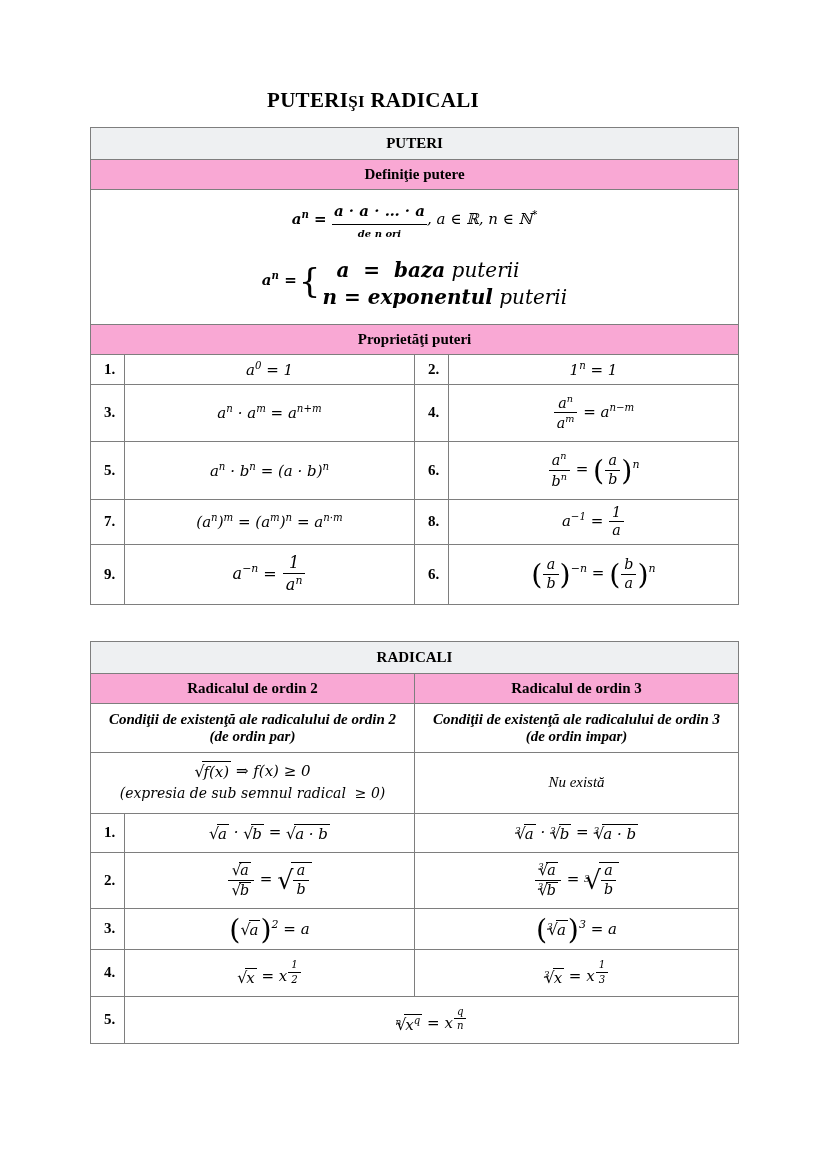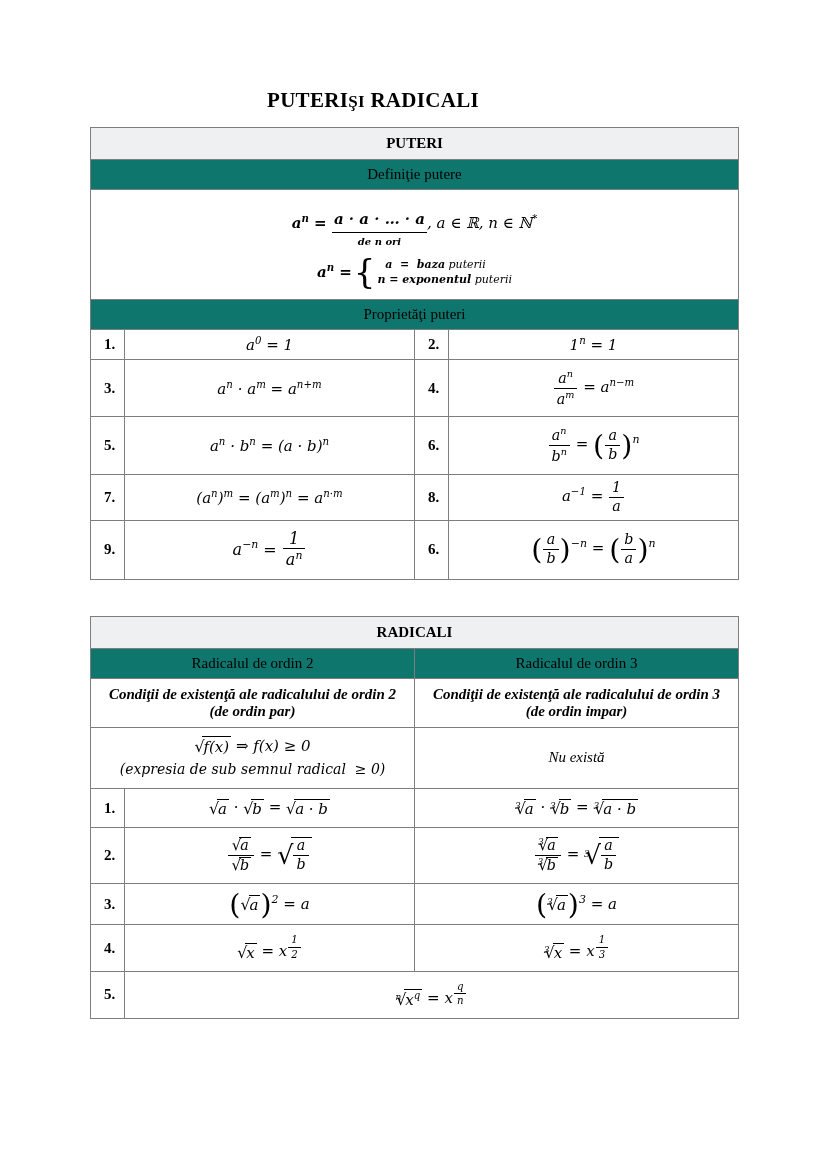--- a/index.html
+++ b/index.html
@@ -45,22 +45,22 @@
     text-align: center;
     font-size: 15px;
   }
   .hdr {
     background: #eef0f2;
     font-weight: bold;
     font-size: 16px;
     padding: 7px 4px !important;
   }
   .subhdr {
-    background: #0f766e;
-    font-weight: normal;
+    background: #f9a8d4;
+    font-weight: bold;
     font-size: 15.5px;
     padding: 6px 4px !important;
   }
   .num {
     width: 34px;
     font-weight: bold;
     font-size: 14px;
     text-align: left;
     padding-left: 8px !important;
   }
@@ -93,21 +93,20 @@
   }
   .underbrace {
     display: inline-block;
     text-align: center;
     vertical-align: middle;
   }
   .underbrace .top {
     border-bottom: 1px solid #000;
     padding: 0 2px 1px 2px;
     display: block;
-    margin-top: 8px;
   }
   .underbrace .bot {
     display: block;
     font-size: 10px;
     font-style: italic;
     font-weight: bold;
     margin-top: 1px;
   }
   .brace-row {
     display: inline-flex;
@@ -118,21 +117,22 @@
   .brace {
     font-size: 34px;
     line-height: 0.85;
     font-family: "DejaVu Serif", serif;
     font-style: normal;
   }
   .brace-lines {
     display: inline-block;
     text-align: left;
     line-height: 1.38;
-    font-size: 11px;
+    font-size: 20px;
+    margin-top: 8px;
   }
   
   .frac {
     display: inline-block;
     vertical-align: middle;
     text-align: center;
     font-size: 0.95em;
     line-height: 1.12;
     margin: 0 1px;
   }

